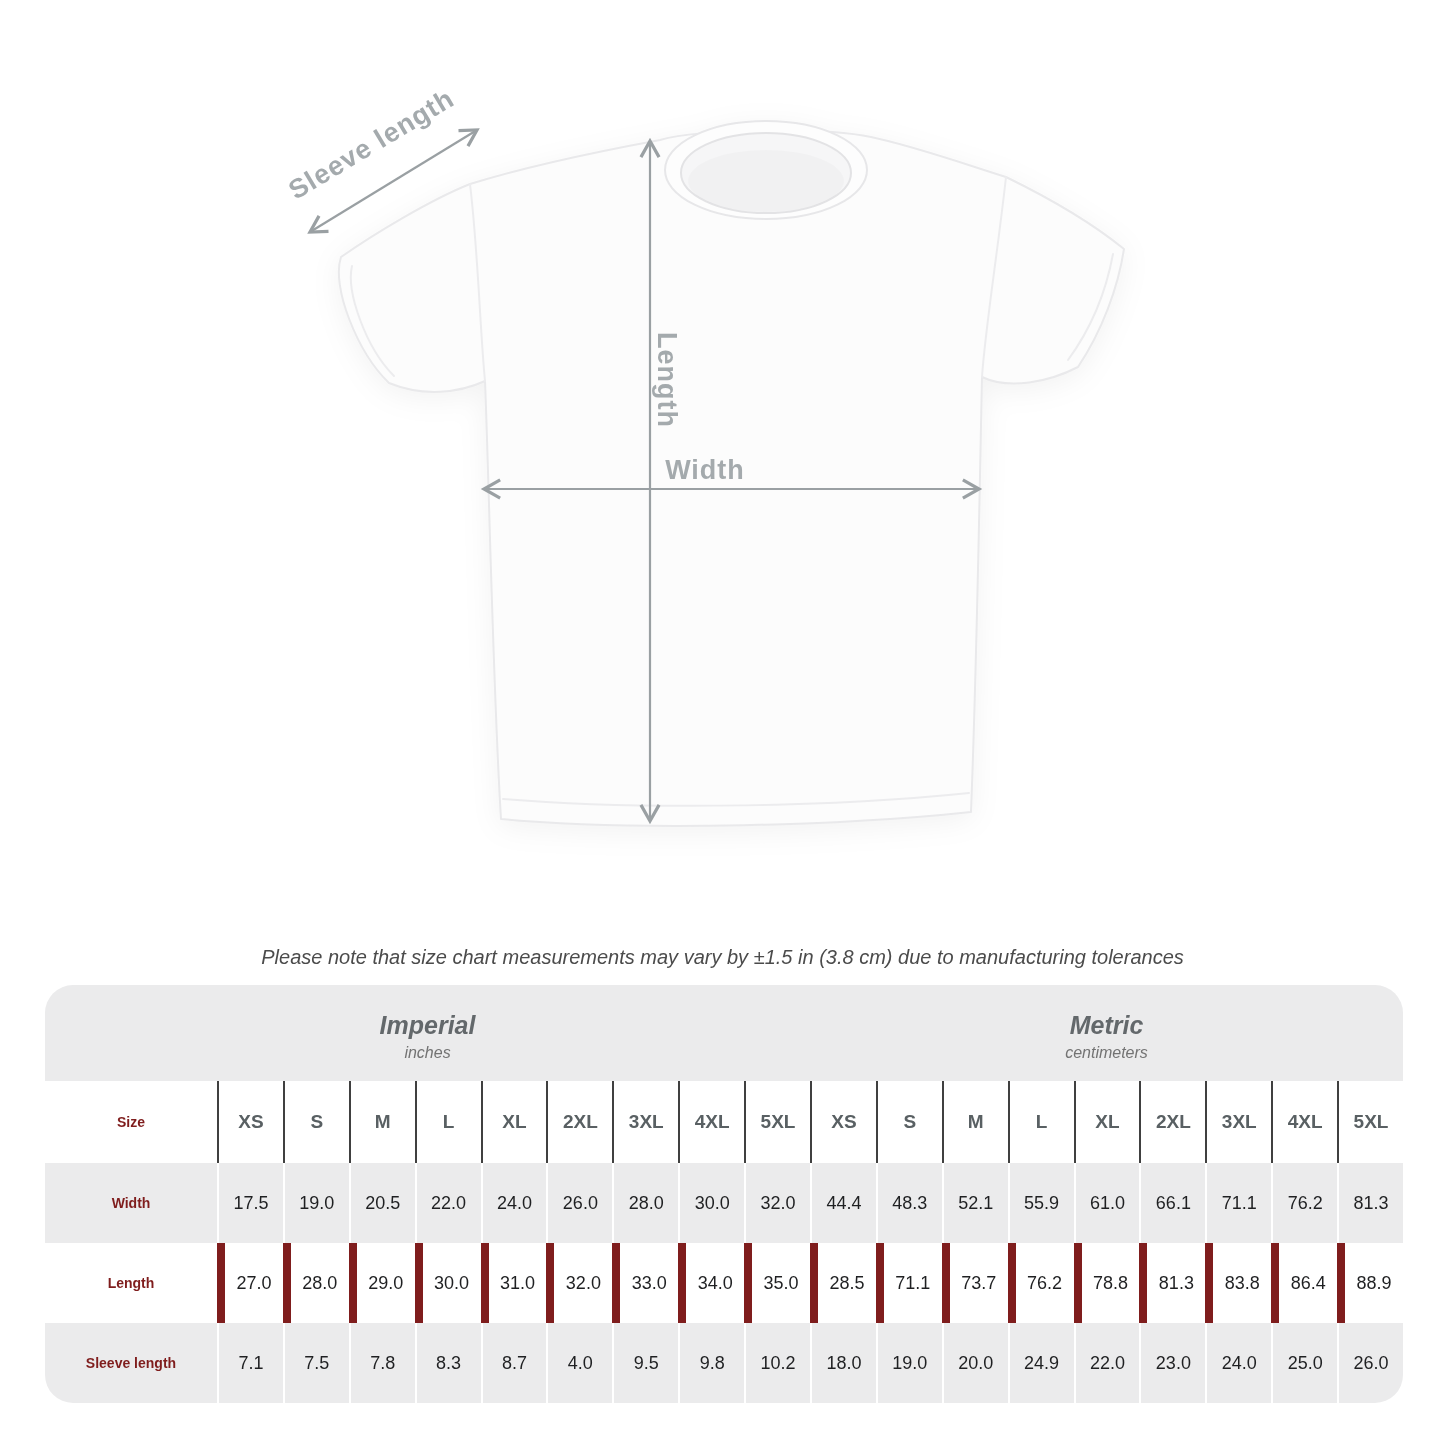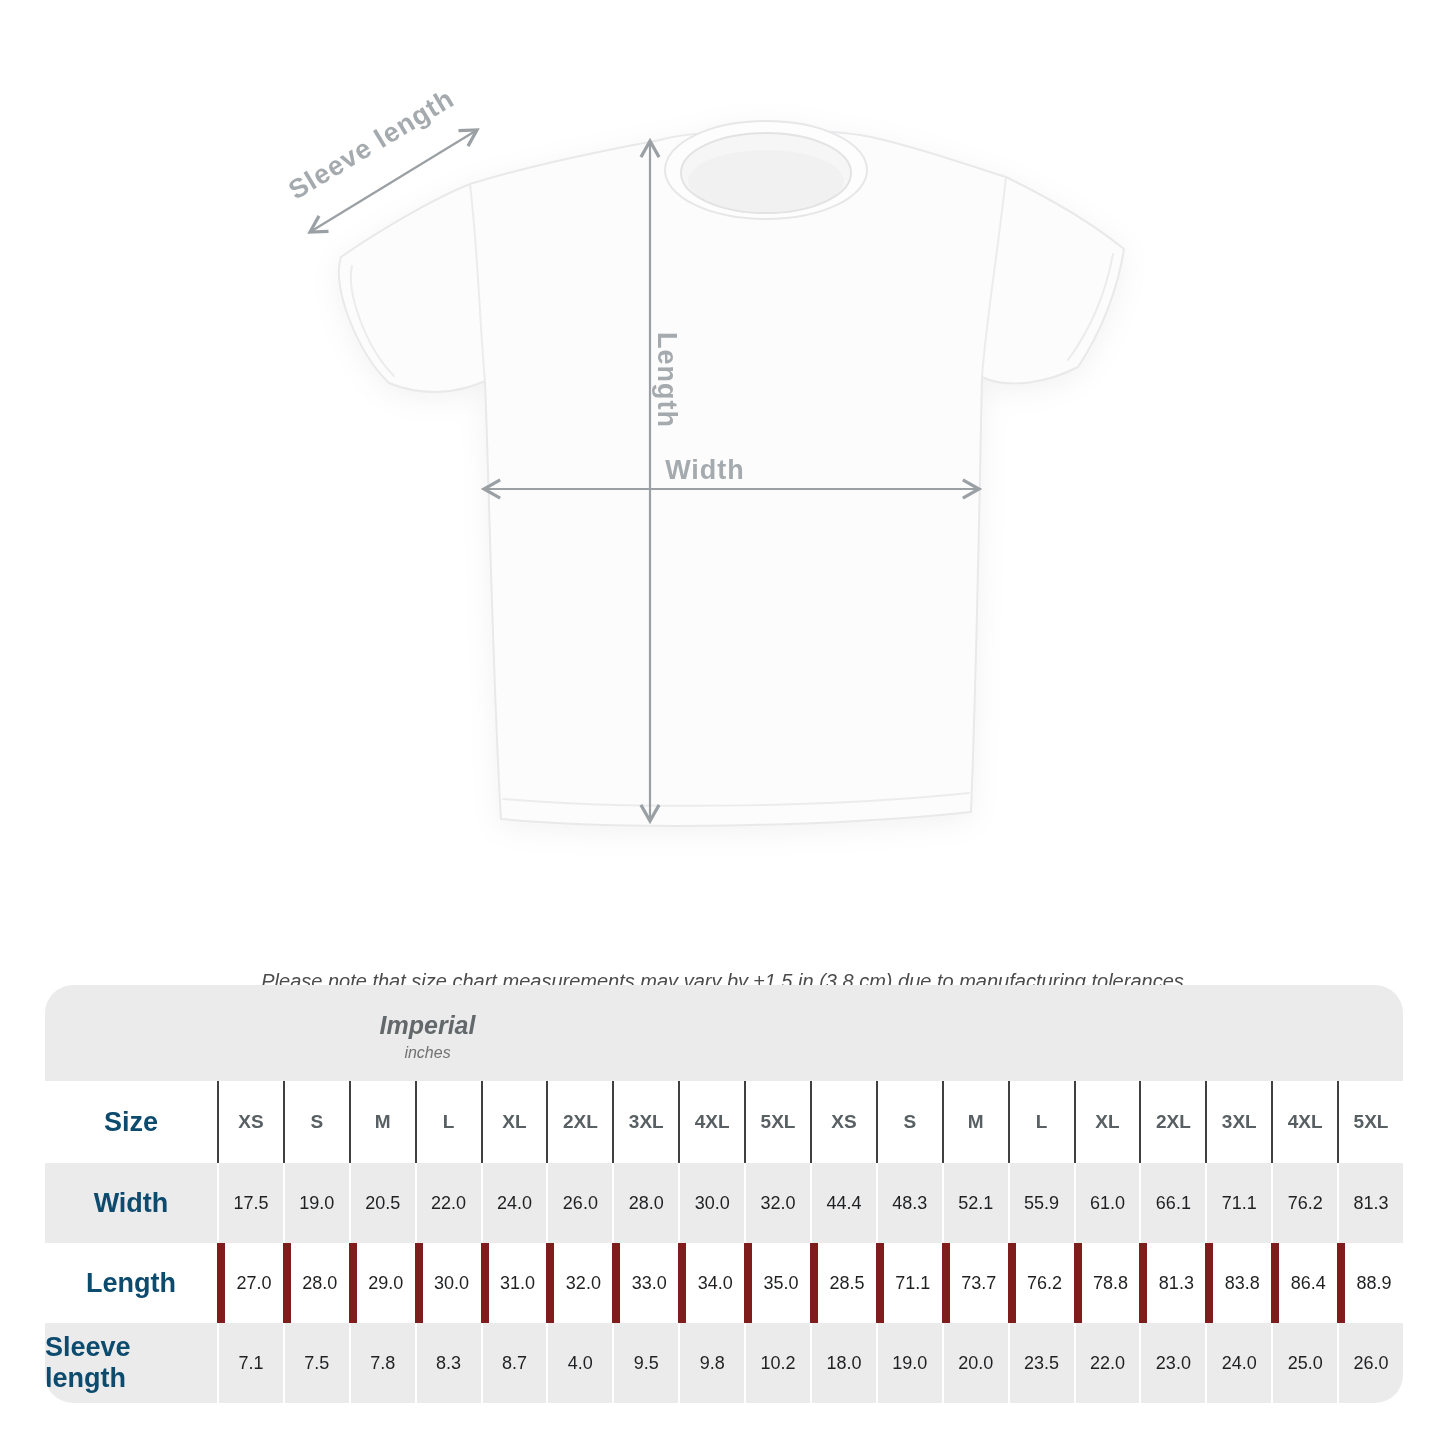--- a/index.html
+++ b/index.html
@@ -11,21 +11,21 @@
   .diagram-svg{position:absolute;left:0;top:0;}
   .shirt-group{filter:drop-shadow(0 6px 14px rgba(0,0,0,0.05));}
   .diag-label{font-family:"Liberation Sans", sans-serif;font-weight:bold;font-size:27px;fill:#a4aaad;letter-spacing:1px;}
   
   .chart-title{
     position:absolute;top:893px;left:0;width:100%;text-align:center;
     font-size:35px;font-weight:bold;color:#272727;letter-spacing:0.2px;
   }
   .chart-note{
     position:absolute;top:946px;left:0;width:100%;text-align:center;
-    font-size:20px;font-style:italic;color:#4b4b4b;margin-top:24px;
+    font-size:20px;font-style:italic;color:#4b4b4b;
   }
   
   .size-table{
     position:absolute;left:45px;top:985px;width:1358px;
     border-radius:28px;overflow:hidden;
   }
   .grid-row{display:grid;grid-template-columns:172px repeat(18,1fr);}
   .band{background:#ebebec;height:96px;}
   .group-cell{display:flex;flex-direction:column;align-items:center;justify-content:center;gap:4px;padding-top:6px;}
   .group-cell.imperial{grid-column:1 / span 10;}
@@ -36,21 +36,21 @@
   .trow{height:80px;}
   .trow.shaded{background:#ebebec;}
   .trow.plain{background:#ffffff;}
   .cell{display:flex;align-items:center;justify-content:center;}
   .size-row .cell{border-left:2px solid #404040;}
   .trow.plain .cell{border-left:8px solid #7f1d1d;}
   .trow.shaded .cell{border-left:2px solid #ffffff;}
   .size-row .cell:first-child,
   .trow .cell:first-child{border-left:none;}
   .head-cell{font-size:19px;font-weight:bold;color:#596063;}
-  .label-cell{font-size:27px;font-weight:bold;color:#0c4a6e;}
+  .label-cell{font-size:14px;font-weight:bold;color:#7f1d1d;}
   .value-cell{font-size:18px;color:#1f2022;}
 </style>
 </head>
 <body>
 
 <div class="page">
 
   <svg class="diagram-svg" width="1445" height="880" viewBox="0 0 1445 880" aria-hidden="true">
     <defs>
       <marker id="ah" viewBox="0 0 12 12" refX="10" refY="6" markerWidth="11" markerHeight="11" orient="auto-start-reverse">
@@ -98,20 +98,24 @@
   </svg>
 
   <div class="chart-note">Please note that size chart measurements may vary by ±1.5 in (3.8 cm) due to manufacturing tolerances</div>
 
   <div class="size-table">
 
     <div class="grid-row band">
       <div class="group-cell imperial">
         <div class="group-label">Imperial</div>
         <div class="group-sublabel">inches</div>
+      </div>
+      <div class="group-cell metric">
+        <div class="group-label">Metric</div>
+        <div class="group-sublabel">centimeters</div>
       </div>
     </div>
 
     <div class="grid-row size-row" id="size-row">
       <div class="cell label-cell">Size</div>
 
     <div class="cell head-cell">XS</div>
         <div class="cell head-cell">S</div>
         <div class="cell head-cell">M</div>
         <div class="cell head-cell">L</div>
@@ -182,21 +186,21 @@
           <div class="cell value-cell">7.8</div>
           <div class="cell value-cell">8.3</div>
           <div class="cell value-cell">8.7</div>
           <div class="cell value-cell">4.0</div>
           <div class="cell value-cell">9.5</div>
           <div class="cell value-cell">9.8</div>
           <div class="cell value-cell">10.2</div>
           <div class="cell value-cell">18.0</div>
           <div class="cell value-cell">19.0</div>
           <div class="cell value-cell">20.0</div>
-          <div class="cell value-cell">23.5</div>
+          <div class="cell value-cell">24.9</div>
           <div class="cell value-cell">22.0</div>
           <div class="cell value-cell">23.0</div>
           <div class="cell value-cell">24.0</div>
           <div class="cell value-cell">25.0</div>
           <div class="cell value-cell">26.0</div>
         </div>
       </div>
   </div>
 </div>
 

